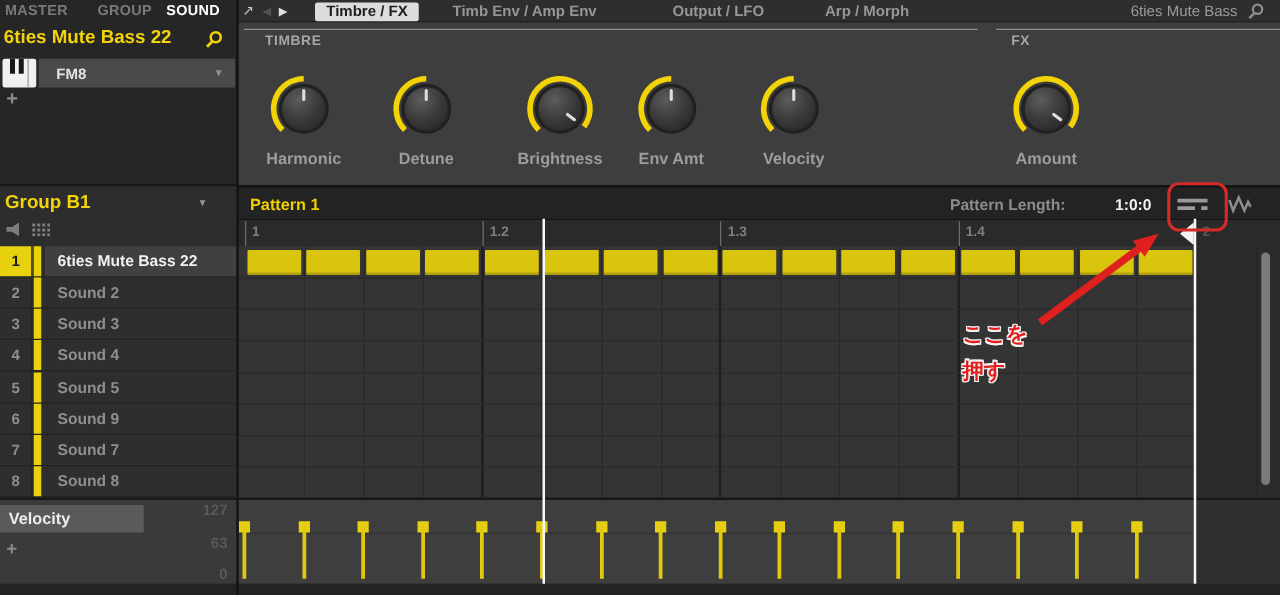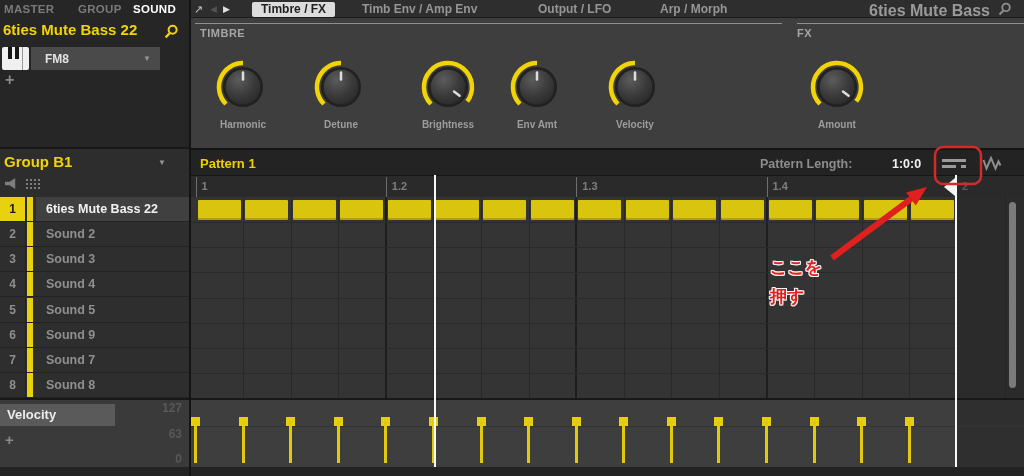--- a/index.html
+++ b/index.html
@@ -10,21 +10,21 @@
     user-select:none;
   }
   .abs { position:absolute; }
   
   #lp-top { left:0; top:0; width:190px; height:147px; background:#262626; }
   .lp-tab { top:3px; font-size:11.5px; font-weight:bold; color:#7a7a7a; letter-spacing:.3px; }
   .lp-tab.active { color:#ffffff; }
   #snd-title { left:3px; top:21px; font-size:15px; font-weight:bold; color:#f2d30b; }
   #kb-icon { left:2px; top:47px; width:27px; height:23px; background:#f0f0f0; border-radius:2px; }
   .kb-key { position:absolute; top:0; width:4px; height:12px; background:#161616; }
-  #plugin-select { left:31px; top:47px; width:129px; height:23px; background:#4a4a4a; }
+  #plugin-select { left:31px; top:47px; width:157px; height:23px; background:#4a4a4a; }
   #plugin-name { position:absolute; left:14px; top:5px; font-size:12px; font-weight:bold; color:#e2e2e2; }
   .caret { color:#949494; font-size:8px; }
   #add-plugin { left:5px; top:71px; font-size:16px; color:#8a8a8a; font-weight:bold; }
   #lp-group { left:0; top:147px; width:190px; height:50px; background:#2d2d2d; border-top:2px solid #181818; }
   #group-name { left:4px; top:4px; font-size:15px; font-weight:bold; color:#f2d30b; }
   #grid-icon { left:25px; top:29px; width:15px; height:11px;
     background-image:radial-gradient(#7d7d7d 1.2px, transparent 1.3px);
     background-size:4px 4px; }
   #lp-sounds { left:0; top:197px; width:190px; height:201px; background:#2e2e2e; }
   .srow { position:absolute; left:0; width:190px; height:25.1px; border-bottom:1px solid #232323; }
@@ -39,27 +39,27 @@
   #lp-vel { left:0; top:398px; width:190px; height:69px; background:#3a3a3a; border-top:2px solid #181818; }
   #vel-label { position:absolute; left:0; top:4px; width:115px; height:22px; background:#5a5a5a;
     color:#ededed; font-size:13px; font-weight:bold; line-height:22px; padding-left:7px; }
   #vel-add { position:absolute; left:5px; top:31px; font-size:15px; color:#8a8a8a; font-weight:bold; }
   .vscale { position:absolute; right:8px; width:60px; text-align:right;
     font-size:12px; font-weight:bold; color:#585858; }
   
   #rtop { left:190px; top:0; width:834px; height:18px; background:#2e2e2e; border-bottom:1px solid #1b1b1b; }
   .ptab { position:absolute; top:2px; font-size:12px; font-weight:bold; color:#969696; white-space:nowrap; }
   .ptab.active { background:#dcdcdc; color:#1f1f1f; border-radius:2px; padding:0 9px; height:15px; line-height:15px; }
-  #preset-name { position:absolute; right:34px; top:2px; font-size:16px; font-weight:bold; color:#9a9a9a; }
+  #preset-name { position:absolute; right:34px; top:2px; font-size:12px; font-weight:normal; color:#9a9a9a; }
   #rmain { left:190px; top:18px; width:834px; height:130px; background:#3e3e3e; }
   .sec-line { position:absolute; top:5px; height:1px; background:#8f8f8f; }
-  .sec-title { position:absolute; top:9px; font-size:11px; font-weight:bold; color:#a6a6a6; letter-spacing:.5px; }
+  .sec-title { position:absolute; top:9px; font-size:11px; font-weight:bold; color:#a6a6a6; letter-spacing:.5px;margin-left:12px; }
   .knob { position:absolute; top:38px; width:60px; height:60px; }
   .knob-label { position:absolute; top:101px; width:110px; text-align:center;
-    font-size:10px; font-weight:bold; color:#9d9d9d; }
+    font-size:13px; font-weight:bold; color:#9d9d9d; }
   #phead { left:190px; top:148px; width:972px; height:27px; background:#232323; border-top:2px solid #141414; }
   #pattern-name { left:10px; top:6px; font-size:13px; font-weight:bold; color:#f0cf00; }
   #plen-label { left:570px; top:7px; font-size:12.5px; font-weight:bold; color:#8c8c8c; }
   #plen-value { left:702px; top:7px; font-size:12.5px; font-weight:bold; color:#f0f0f0; }
   .sbar { position:absolute; background:#9a9a9a; height:3px; }
   #timeline { left:190px; top:175px; width:834px; height:22px; background:#2a2a2a; border-top:1px solid #141414; }
   .tl-tick { position:absolute; top:1px; width:1px; height:20px; background:#6e6e6e; }
   .tl-lbl { position:absolute; top:4px; font-size:11px; font-weight:bold; color:#7e7e7e; }
   #grid { left:190px; top:197px; width:834px; height:201px; background:#343434; }
   .gv { position:absolute; top:0; height:201px; width:1px; background:#292929; }

